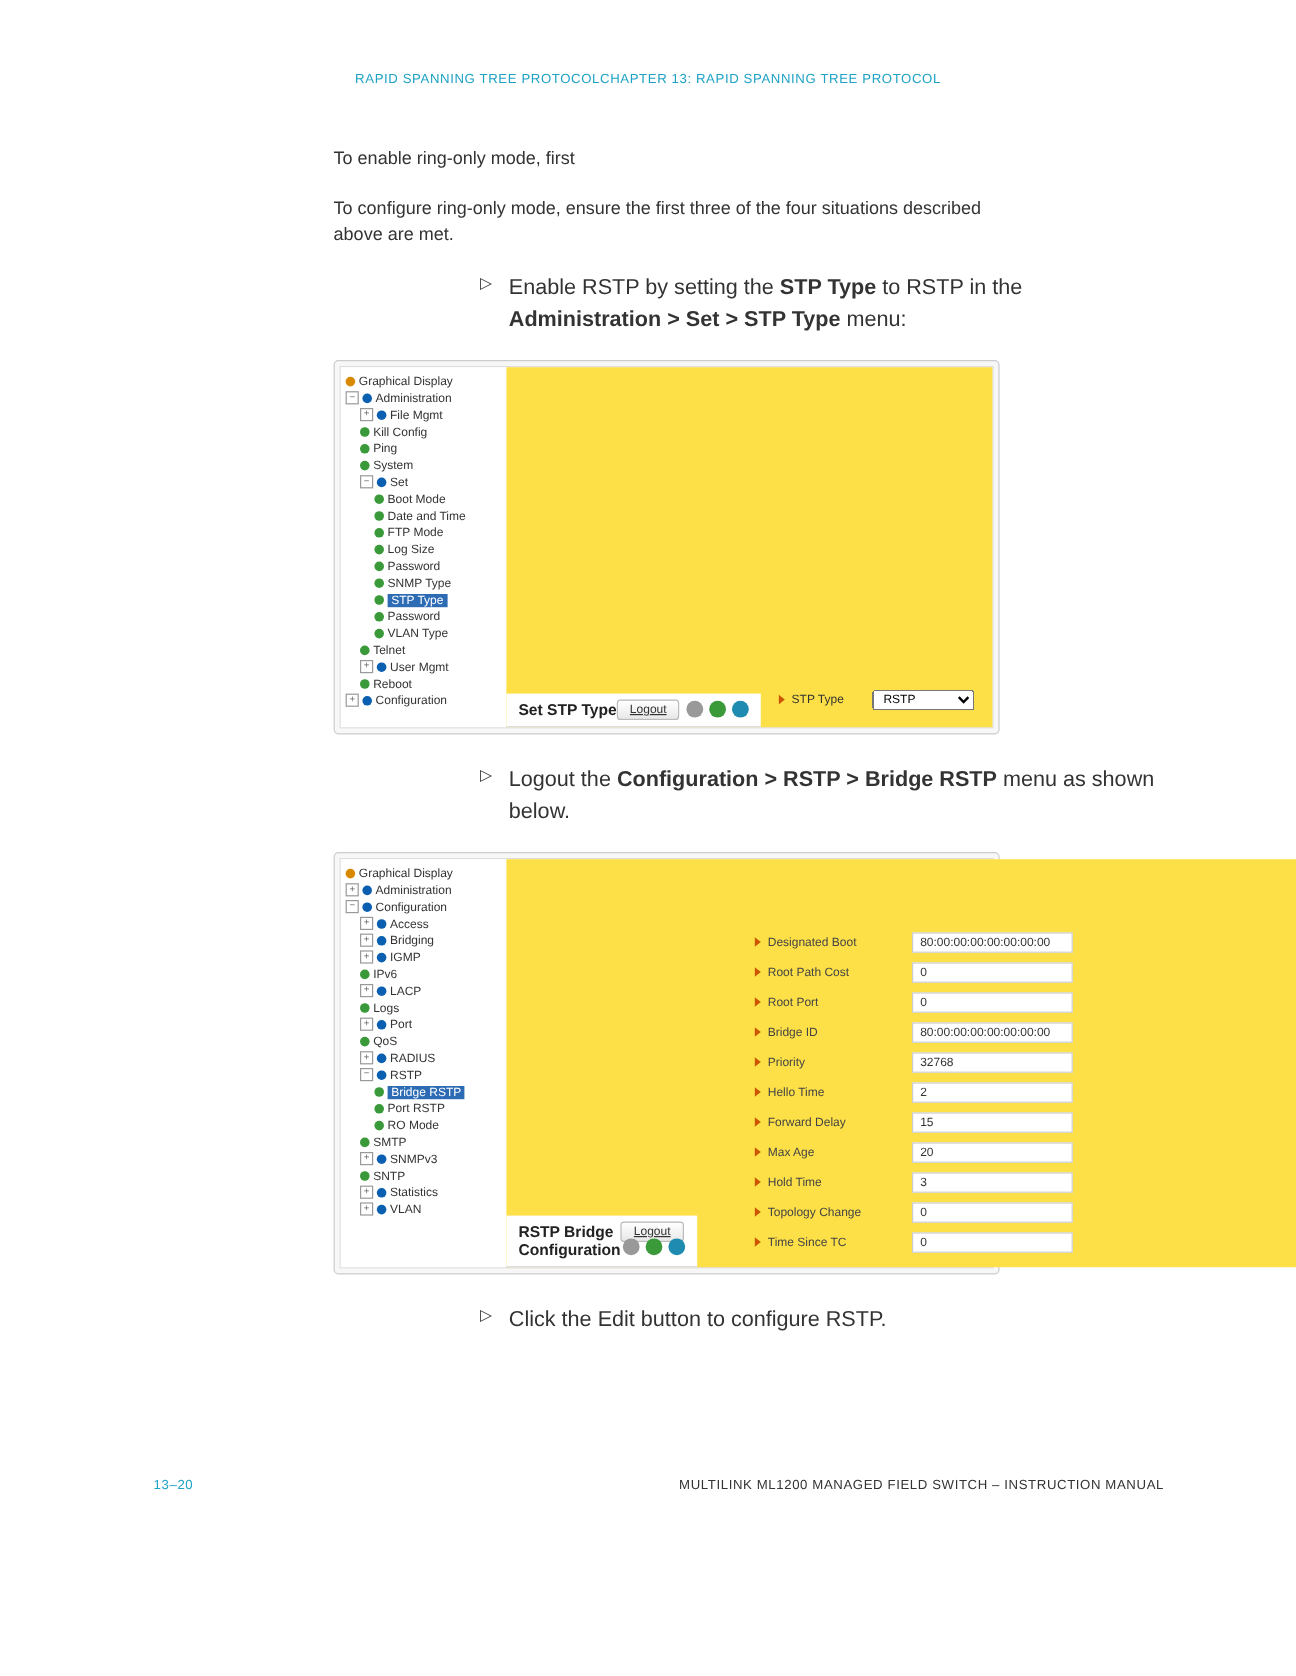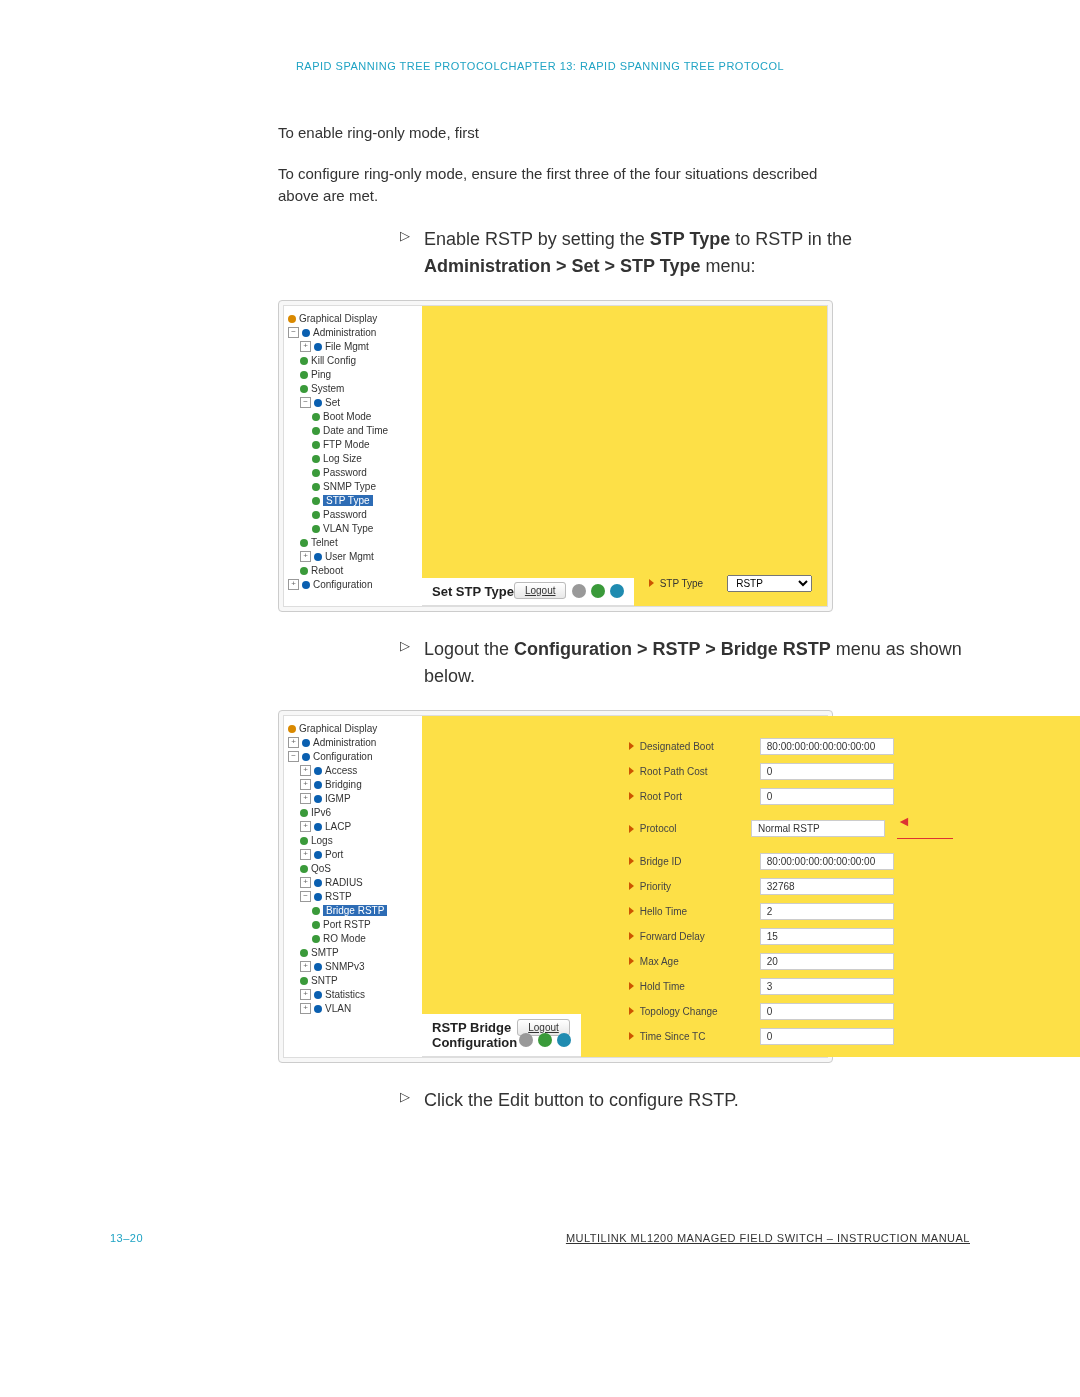--- a/index.html
+++ b/index.html
@@ -190,30 +190,30 @@
     background:linear-gradient(#fff,#e8e8e8);
     border:1px solid #bbb;
     border-radius:3px;
     font-size:10px;
     padding:3px 20px;
     margin:10px 0 6px 280px;
   }
   .footer-row {
     position:absolute;
     bottom:36px;
-    left:110px;
+    left:128px;
     right:110px;
     display:flex;
     justify-content:space-between;
     font-size:11px;
     letter-spacing:0.5px;
     align-items:center;
   }
   .footer-left { color:#1fa3c4; }
-  .footer-right { color:#333;text-decoration:underline; }
+  .footer-right { color:#333; }
 </style>
 </head>
 <body>
 
 <div class="page">
   <div class="header-row">
     <div>RAPID SPANNING TREE PROTOCOL</div>
     <div>CHAPTER 13: RAPID SPANNING TREE PROTOCOL</div>
   </div>
 
@@ -331,26 +331,20 @@
               <span class="lbl">Root Path Cost</span>
               <span class="val">0</span>
             </div>
             <div class="fieldrow">
               <span class="tri"></span>
               <span class="lbl">Root Port</span>
               <span class="val">0</span>
             </div>
             <div class="fieldrow">
               <span class="tri"></span>
-              <span class="lbl">Protocol</span>
-              <span class="val">Normal RSTP</span>
-              <span class="arrow-right">◄————</span>
-            </div>
-            <div class="fieldrow">
-              <span class="tri"></span>
               <span class="lbl">Bridge ID</span>
               <span class="val">80:00:00:00:00:00:00:00</span>
             </div>
             <div class="fieldrow">
               <span class="tri"></span>
               <span class="lbl">Priority</span>
               <span class="val">32768</span>
             </div>
             <div class="fieldrow">
               <span class="tri"></span>

